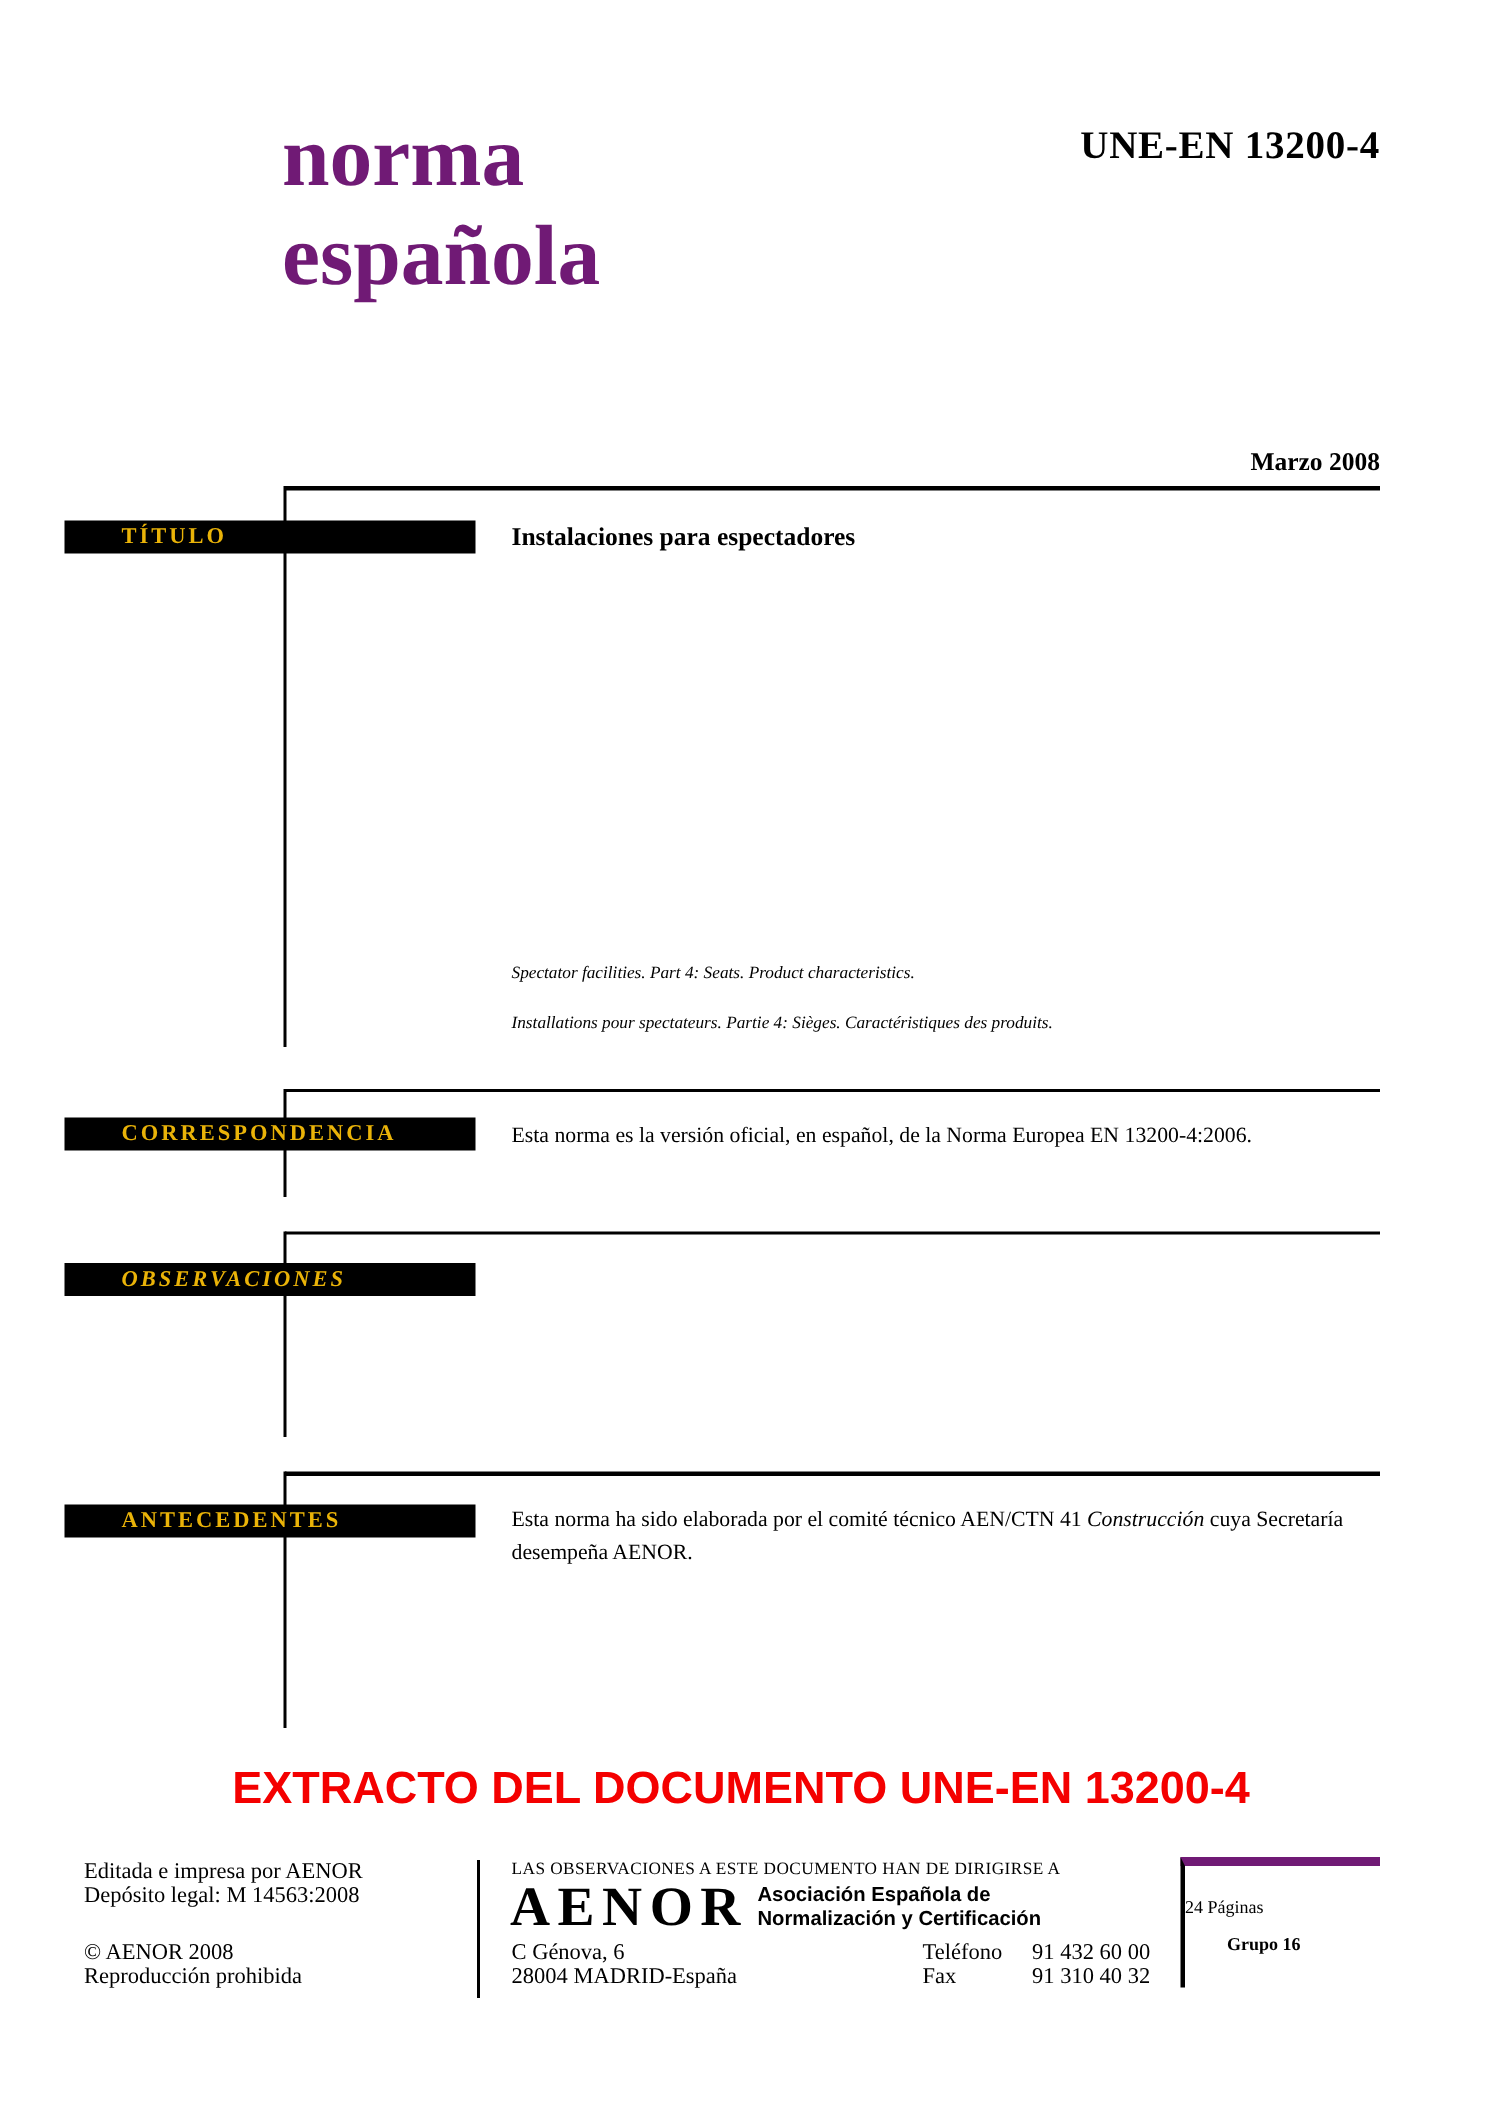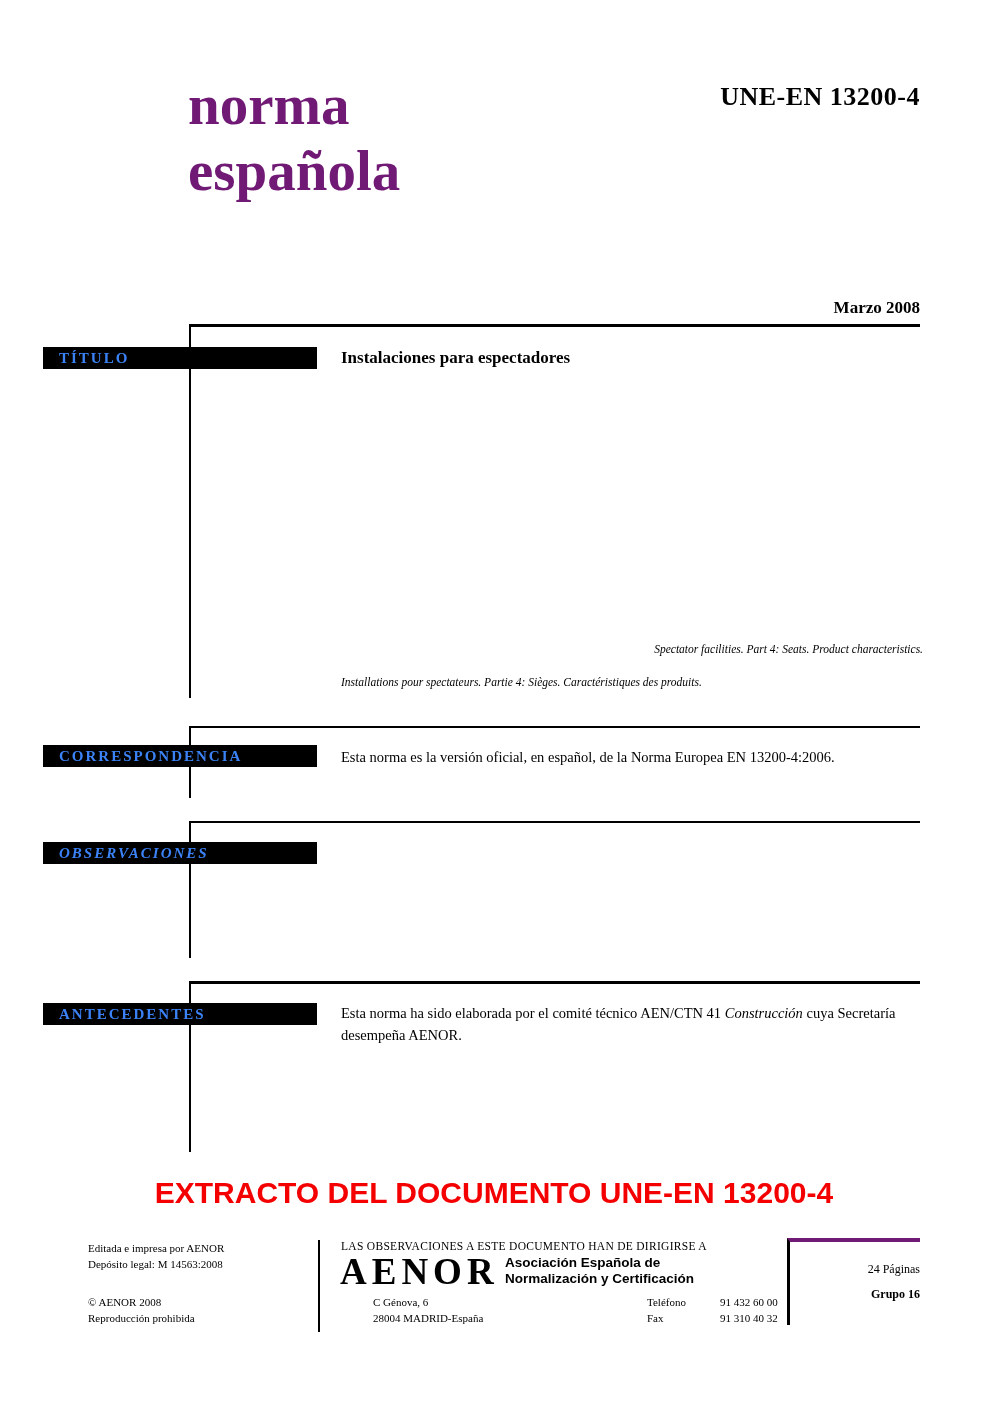--- a/index.html
+++ b/index.html
@@ -30,24 +30,24 @@
     font-size:17px;font-weight:bold;
   }
 
   
   .hrule{left:190px;width:730px;background:#000;}
   .vrule{left:189px;width:2px;background:#000;}
 
   
   .label-bar{
     left:43px;width:274px;height:22px;
-    background:#000;color:#3b82f6;
+    background:#000;color:#eab308;
     font-size:15px;font-weight:bold;letter-spacing:2px;
     line-height:22px;
-    padding-left:16px;box-sizing:border-box;
+    padding-left:38px;box-sizing:border-box;
     white-space:nowrap;
   }
 
   
   .content{left:341px;width:582px;}
   .title-line{font-size:17px;font-weight:bold;}
   .trans{font-size:11.5px;font-style:italic;}
   .body-text{font-size:14.5px;line-height:22px;}
   .italic{font-style:italic;}
 
@@ -55,41 +55,41 @@
   .extract{
     left:0;top:1176px;width:988px;
     text-align:center;
     font-family:"Liberation Sans", sans-serif;
     font-size:30px;font-weight:bold;
     color:#f40000;
     letter-spacing:0px;
   }
 
   
-  .foot-small{font-size:11px;line-height:16px;margin-left:32px;}
+  .foot-small{font-size:15px;line-height:16px;}
   .foot-divider{left:318px;top:1240px;width:2px;height:92px;background:#000;}
   .foot-notice{
     left:341px;top:1240px;width:450px;
     font-size:11.5px;letter-spacing:0.3px;white-space:nowrap;
   }
   .aenor-logo{
     left:340px;top:1250px;
     font-size:37px;font-weight:bold;letter-spacing:5px;
   }
   .org-name{
     left:505px;top:1255px;
     font-family:"Liberation Sans", sans-serif;
     font-size:13.5px;font-weight:bold;line-height:16px;
   }
   .pages-box{
     left:787px;top:1238px;width:133px;height:87px;
-    border-top:4px solid #701a75;
+    border-top:6px solid #701a75;
     border-left:3px solid #000;
     box-sizing:border-box;
-    text-align:right;
+    text-align:left;
   }
   .pages-count{margin-top:20px;font-size:12px;}
   .pages-group{margin-top:10px;font-size:12px;font-weight:bold;padding-left:28px;}
 </style>
 </head>
 <body>
 
 <div class="page">
 
   <div class="abs brand">
@@ -106,21 +106,21 @@
 
   <div class="abs vrule" style="top:324px;height:374px;"></div>
   <div class="abs vrule" style="top:726px;height:72px;"></div>
   <div class="abs vrule" style="top:821px;height:137px;"></div>
   <div class="abs vrule" style="top:981px;height:171px;"></div>
 
   <div class="abs label-bar" style="top:347px;">
     <span>TÍTULO</span>
   </div>
   <div class="abs content title-line" style="top:348px;">Instalaciones para espectadores</div>
-  <div class="abs content trans" style="top:643px;text-align:right;">Spectator facilities. Part 4: Seats. Product characteristics.</div>
+  <div class="abs content trans" style="top:643px;">Spectator facilities. Part 4: Seats. Product characteristics.</div>
   <div class="abs content trans" style="top:676px;">Installations pour spectateurs. Partie 4: Sièges. Caractéristiques des produits.</div>
 
   <div class="abs label-bar" style="top:745px;">
     <span>CORRESPONDENCIA</span>
   </div>
   <div class="abs content body-text" style="top:746px;">Esta norma es la versión oficial, en español, de la Norma Europea EN 13200-4:2006.</div>
 
   <div class="abs label-bar" style="top:842px;font-style:italic;">
     <span>OBSERVACIONES</span>
   </div>

